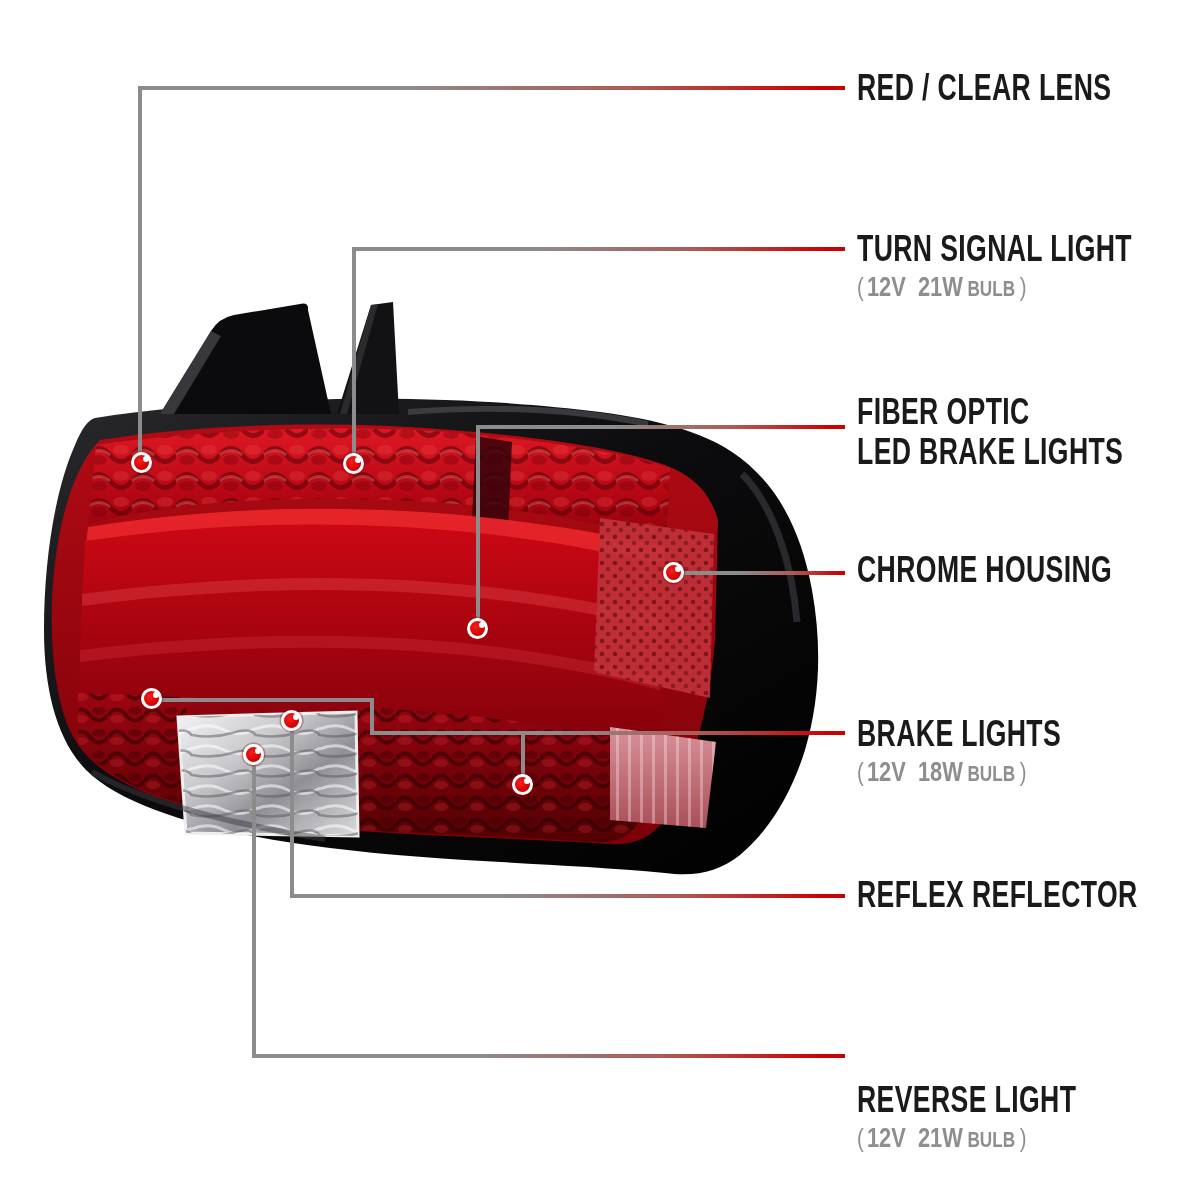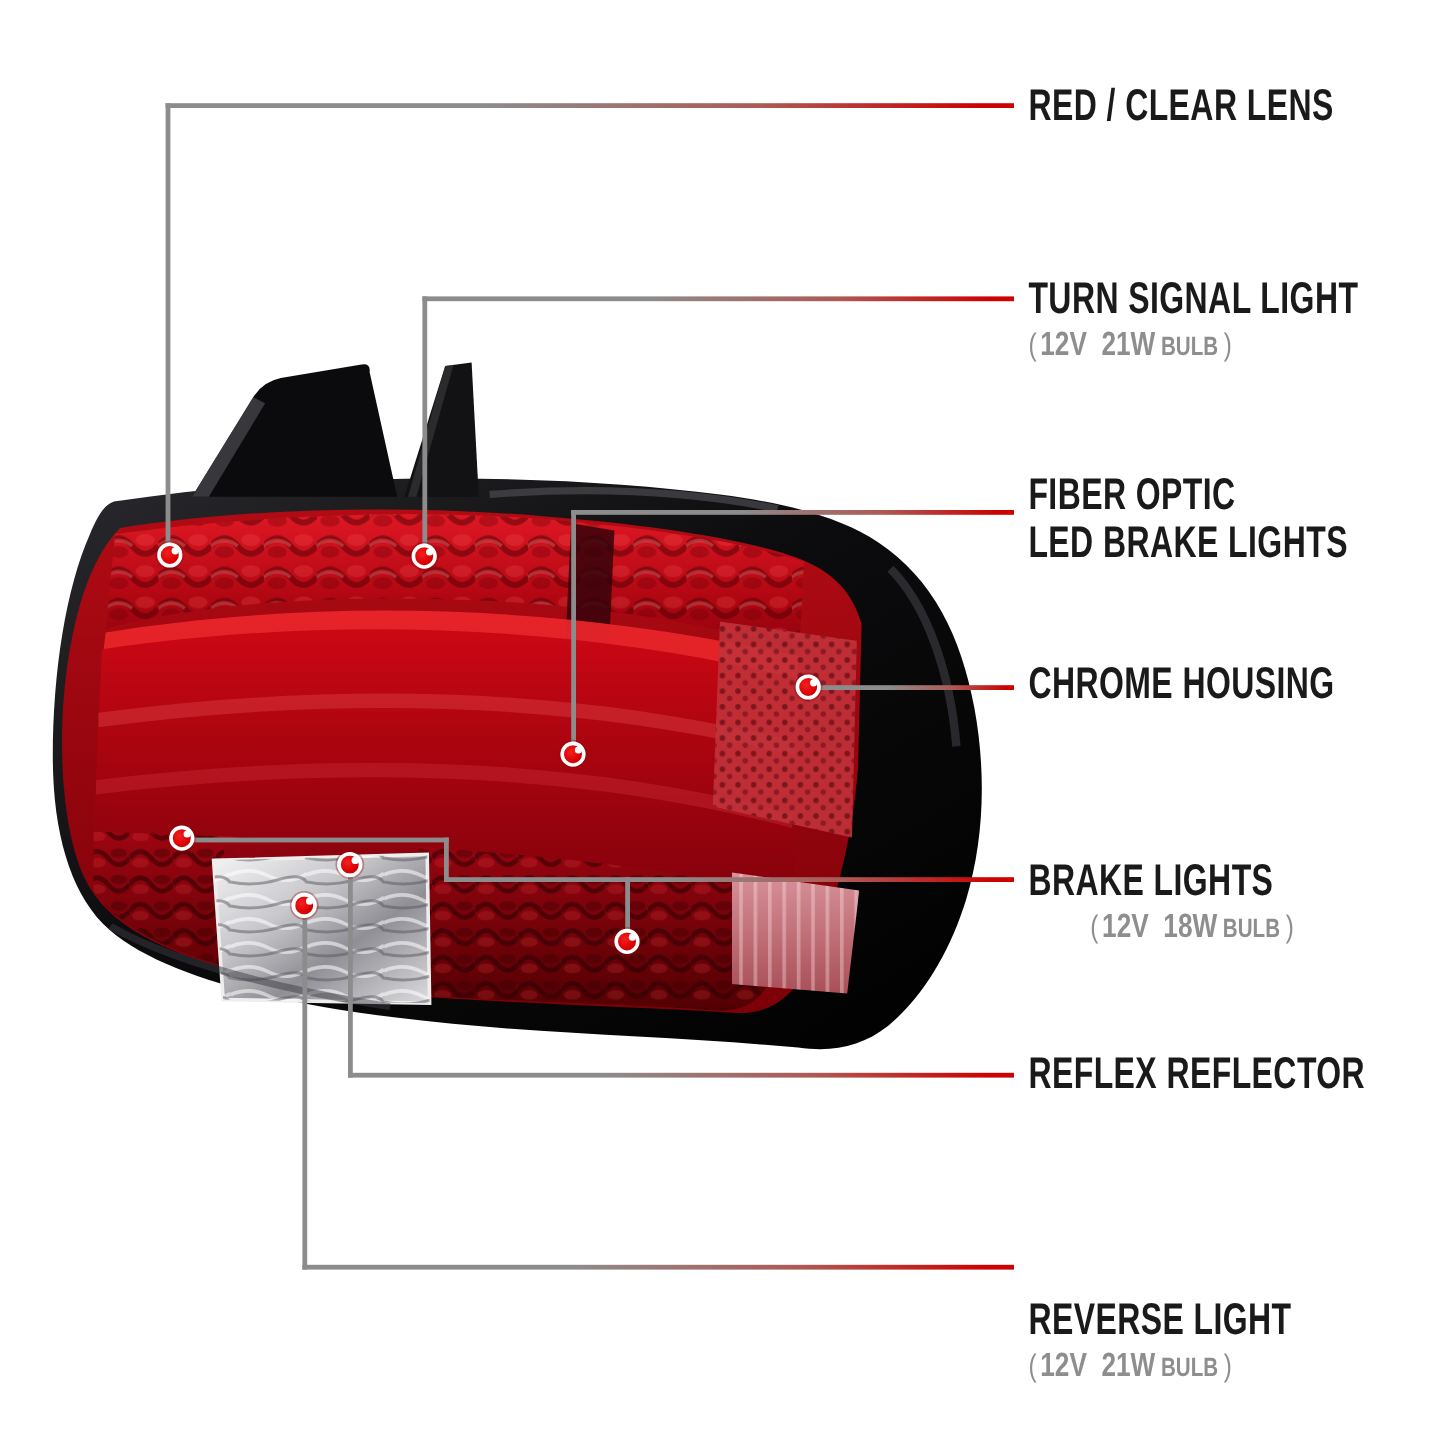--- a/index.html
+++ b/index.html
@@ -206,21 +206,21 @@
 
   <div class="callout" style="top:392px;">
     <div class="c-title">FIBER OPTIC</div>
     <div class="c-title">LED BRAKE LIGHTS</div>
   </div>
 
   <div class="callout" style="top:550px;">
     <div class="c-title">CHROME HOUSING</div>
   </div>
 
-  <div class="callout" style="top:714px;text-align:right;">
+  <div class="callout" style="top:714px;">
     <div class="c-title">BRAKE LIGHTS</div>
     <div class="c-sub">
       <span class="paren">(</span><span class="spec">12V  18W</span><span class="bulb-word">BULB</span><span class="paren">)</span>
     </div>
   </div>
 
   <div class="callout" style="top:875px;">
     <div class="c-title">REFLEX REFLECTOR</div>
   </div>
 

